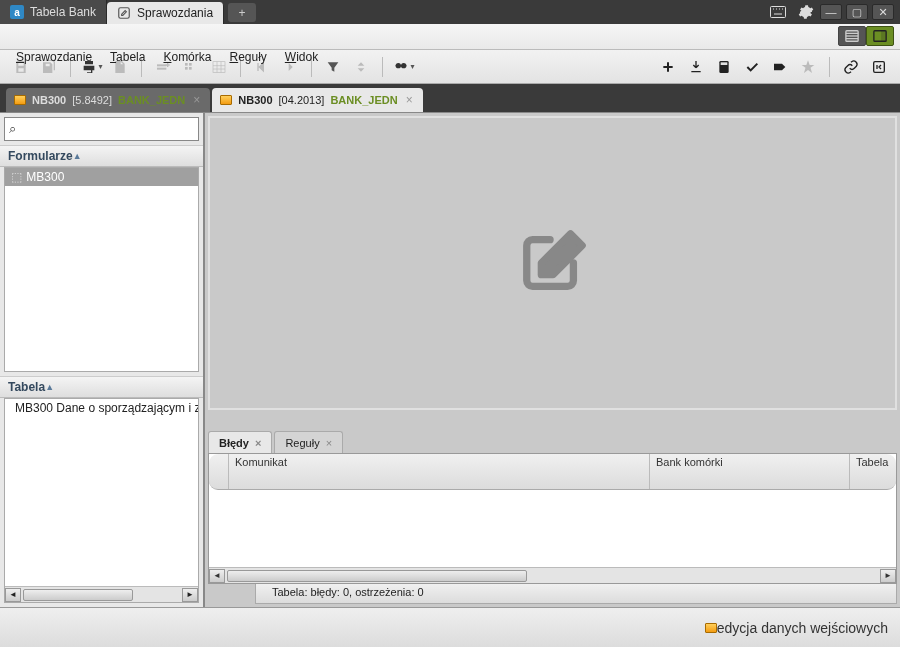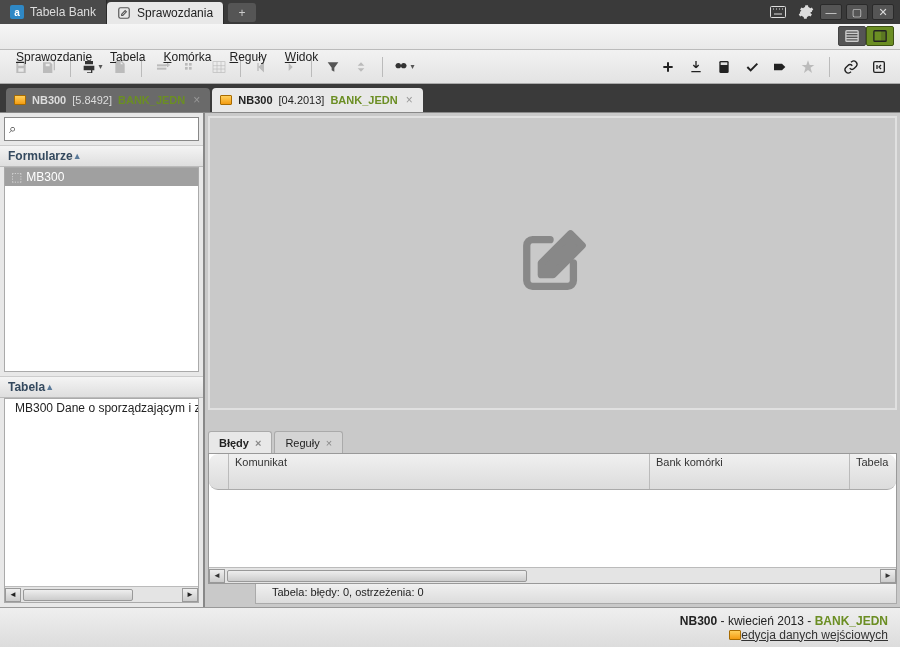--- a/index.html
+++ b/index.html
@@ -82,21 +82,21 @@
 .gridhdr { height: 36px; background: linear-gradient(#f0f0f0,#dcdcdc); border-bottom: 1px solid #aaa; display: flex; border-radius: 9px; }
 .gridhdr .col { border-right: 1px solid #bbb; padding: 2px 6px; font-size: 11px; color:#333; }
 .gridbody { flex: 1; background:#fff; }
 .gridscroll { height: 16px; background: #e4e4e4; border-top: 1px solid #bbb; display:flex; align-items:center; position:relative; }
 .gridscroll .arrow { width:16px; height:14px; border:1px solid #999; background:linear-gradient(#eee,#ccc); display:flex; align-items:center; justify-content:center; font-size:8px; color:#333; cursor:pointer; }
 .statusline { height: 20px; background: linear-gradient(#f0f0f0,#dcdcdc); border: 1px solid #aaa; border-top:none; padding: 2px 16px; font-size: 11px; display:flex; align-items:flex-start;margin-left:47px; }
 
 
 .footer { height: 40px; background: linear-gradient(#efefef,#dcdcdc); border-top: 1px solid #999; display: flex; flex-direction: column; align-items: flex-end; justify-content: center; padding: 0 12px; font-size: 12px; }
 .footer .line1 .bankjedn { color: #6b8e23; font-weight: bold; }
-.footer .line2 { font-size: 12px; display:flex; align-items:center; color:#333;text-decoration:underline; }
+.footer .line2 { font-size: 14px; display:flex; align-items:center; color:#333; }
 
 </style>
 </head>
 <body>
 
 <div class="titlebar">
   <div class="titletab inactive">
     <span class="appicon">a</span>
     <span>Tabela Bank</span>
   </div>
@@ -382,24 +382,17 @@
         </div>
       </div>
       <div class="statusline">
         <span>Tabela: błędy: 0, ostrzeżenia: 0</span>
       </div>
     </div>
   </div>
 </div>
 
 <div class="footer">
-  <div class="line1">
-    <b>NB300</b>
-    <span> - </span>
-    <span>kwiecień 2013</span>
-    <span> - </span>
-    <span class="bankjedn">BANK_JEDN</span>
-  </div>
   <div class="line2">
     <span class="smallorange"></span>
     <span>edycja danych wejściowych</span>
   </div>
 </div>
 
 </body></html>

